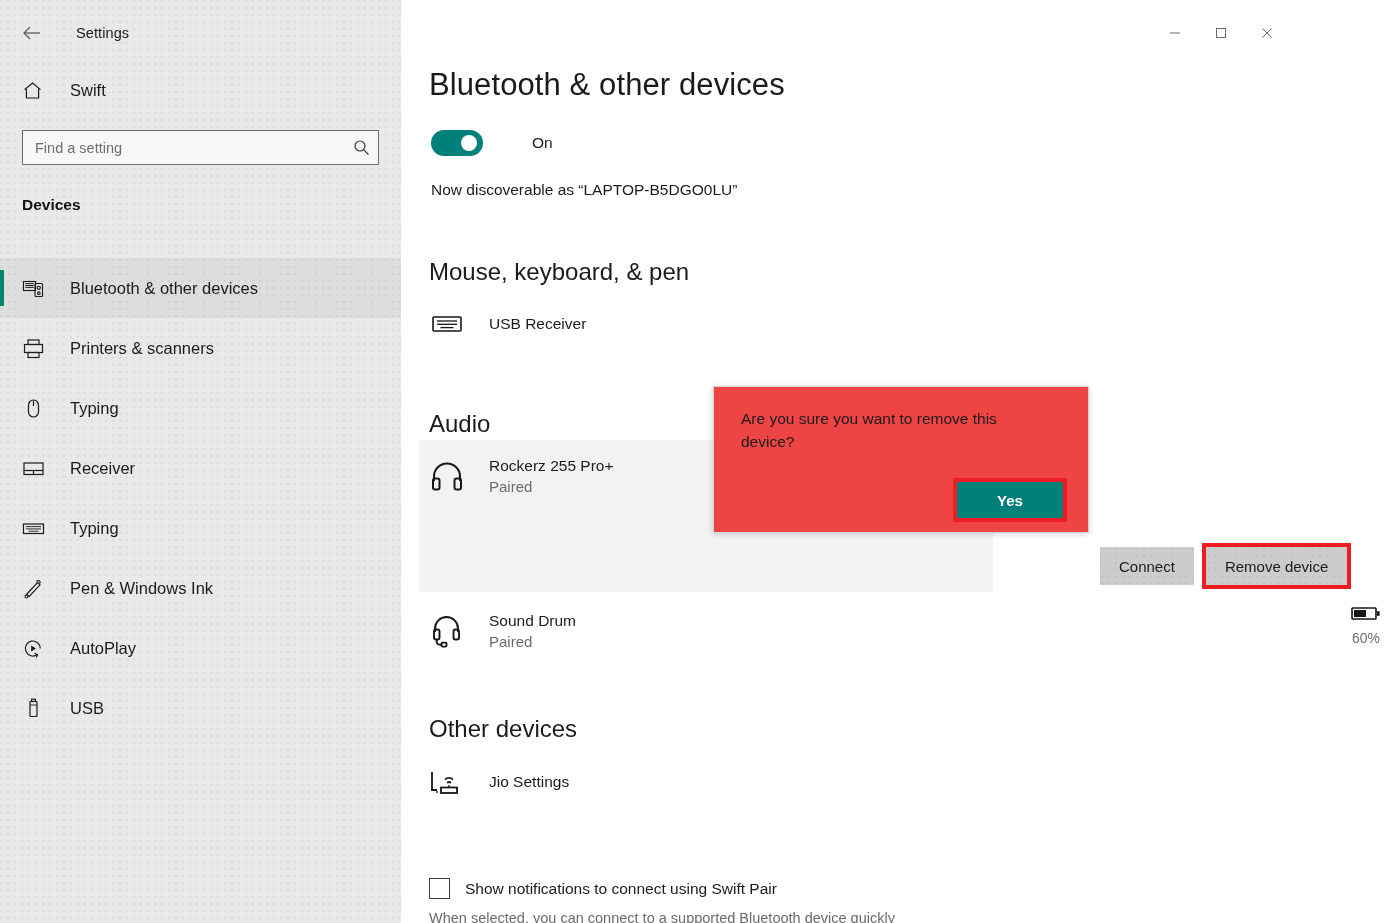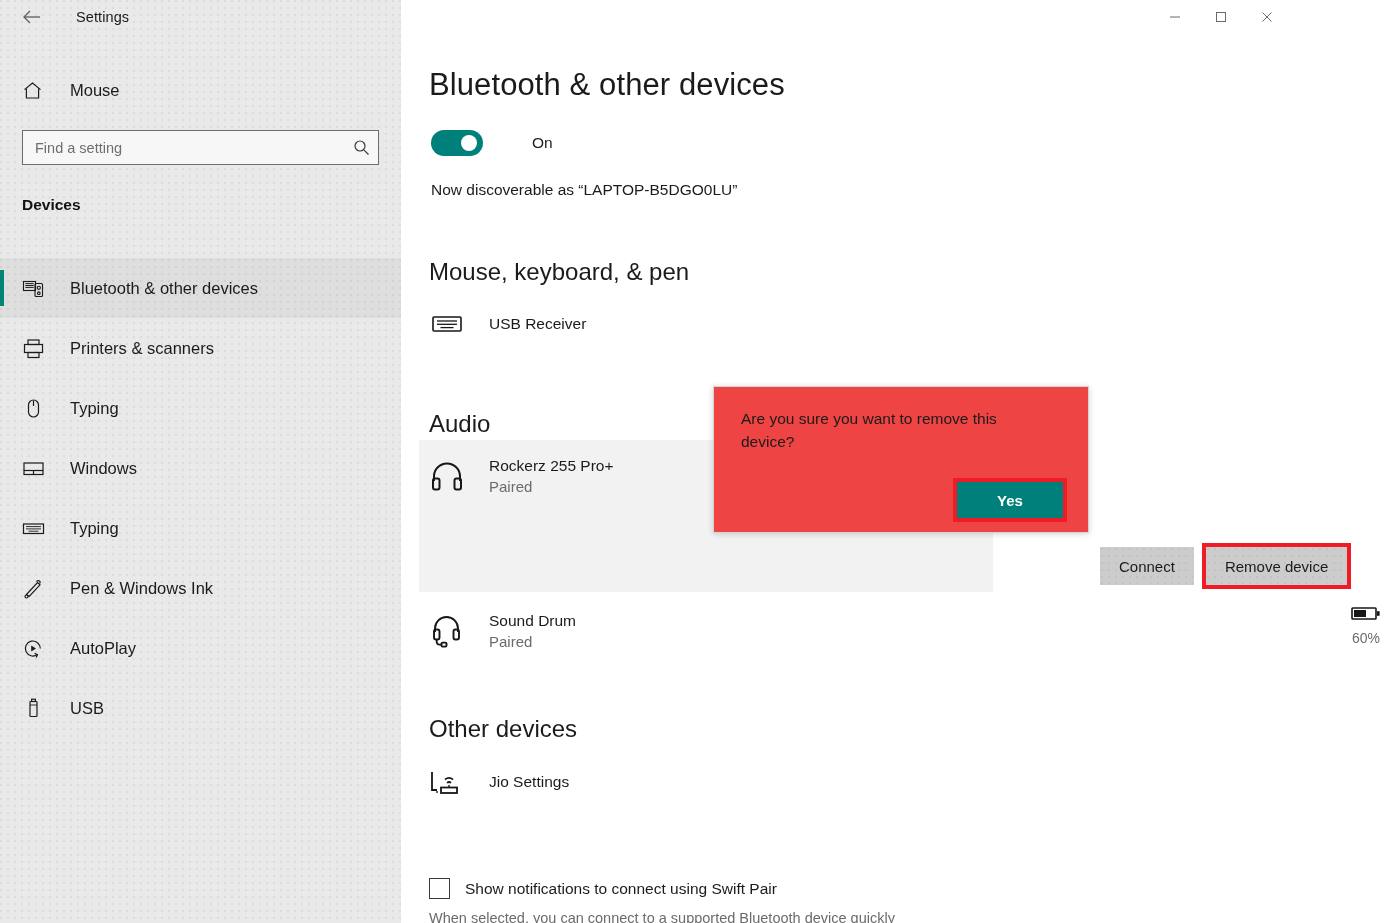--- a/index.html
+++ b/index.html
@@ -16,21 +16,21 @@
   #app {
     position: relative;
     width: 1384px;
     height: 923px;
     background: #ffffff;
   }
 
   
   .titlebar {
     position: absolute;
-    top: 0; left: 0;
+    top: 16px; left: 0;
     width: 1290px;
     height: 34px;
     z-index: 40;
     display: flex;
     align-items: center;
   }
 
   .back-btn {
     position: absolute;
     left: 10px; top: 0;
@@ -371,21 +371,21 @@
 
   <div class="sidebar">
 
     <div class="home-row">
       <span class="nav-icon">
         <svg width="21" height="21" viewBox="0 0 21 21" fill="none" stroke="#1b1b1b" stroke-width="1.2">
           <path d="M2.5 9.6 L10.5 3 L18.5 9.6"></path>
           <path d="M4.4 8.6 V18 H16.6 V8.6"></path>
         </svg>
       </span>
-      <span class="home-label">Mouse</span>
+      <span class="home-label">Swift</span>
     </div>
 
     <div class="search-wrap">
       <input class="search-input" type="text" placeholder="Find a setting" style="">
       <span class="search-icon-btn">
         <svg width="17" height="17" viewBox="0 0 17 17" fill="none" stroke="#3a3a3a" stroke-width="1.2">
           <circle cx="7" cy="7" r="5"></circle>
           <line x1="10.8" y1="10.8" x2="15.5" y2="15.5"></line>
         </svg>
       </span>
@@ -432,21 +432,21 @@
       </div>
 
       <div class="nav-item">
         <span class="nav-icon">
           <svg width="23" height="21" viewBox="0 0 23 21" fill="none" stroke="#1b1b1b" stroke-width="1.2">
             <rect x="2" y="5" width="19" height="11.5"></rect>
             <line x1="2" y1="12.5" x2="21" y2="12.5"></line>
             <line x1="11.5" y1="12.5" x2="11.5" y2="16.5"></line>
           </svg>
         </span>
-        <span class="nav-label">Windows</span>
+        <span class="nav-label">Receiver</span>
       </div>
 
       <div class="nav-item">
         <span class="nav-icon">
           <svg width="23" height="21" viewBox="0 0 23 21" fill="none" stroke="#1b1b1b" stroke-width="1.2">
             <rect x="1.5" y="6" width="20" height="9.5"></rect>
             <line x1="4" y1="8.6" x2="19" y2="8.6" stroke-width="0.9"></line>
             <line x1="4" y1="10.9" x2="19" y2="10.9" stroke-width="0.9"></line>
             <line x1="6.5" y1="13.2" x2="16.5" y2="13.2" stroke-width="0.9"></line>
           </svg>

